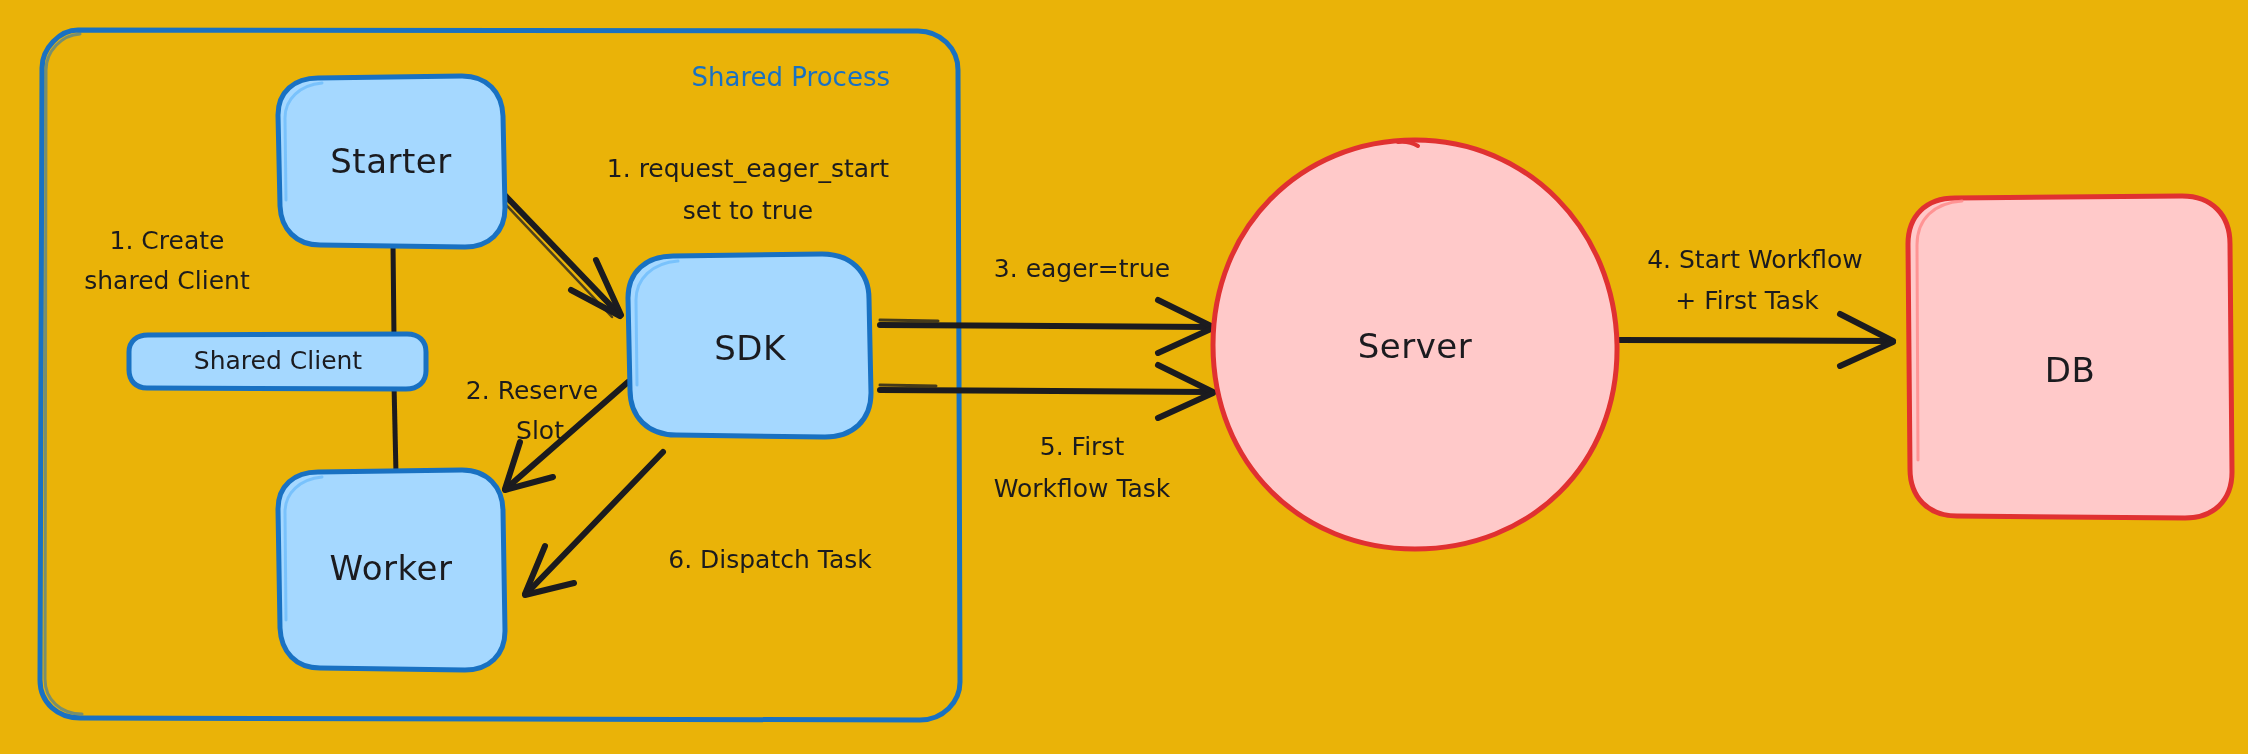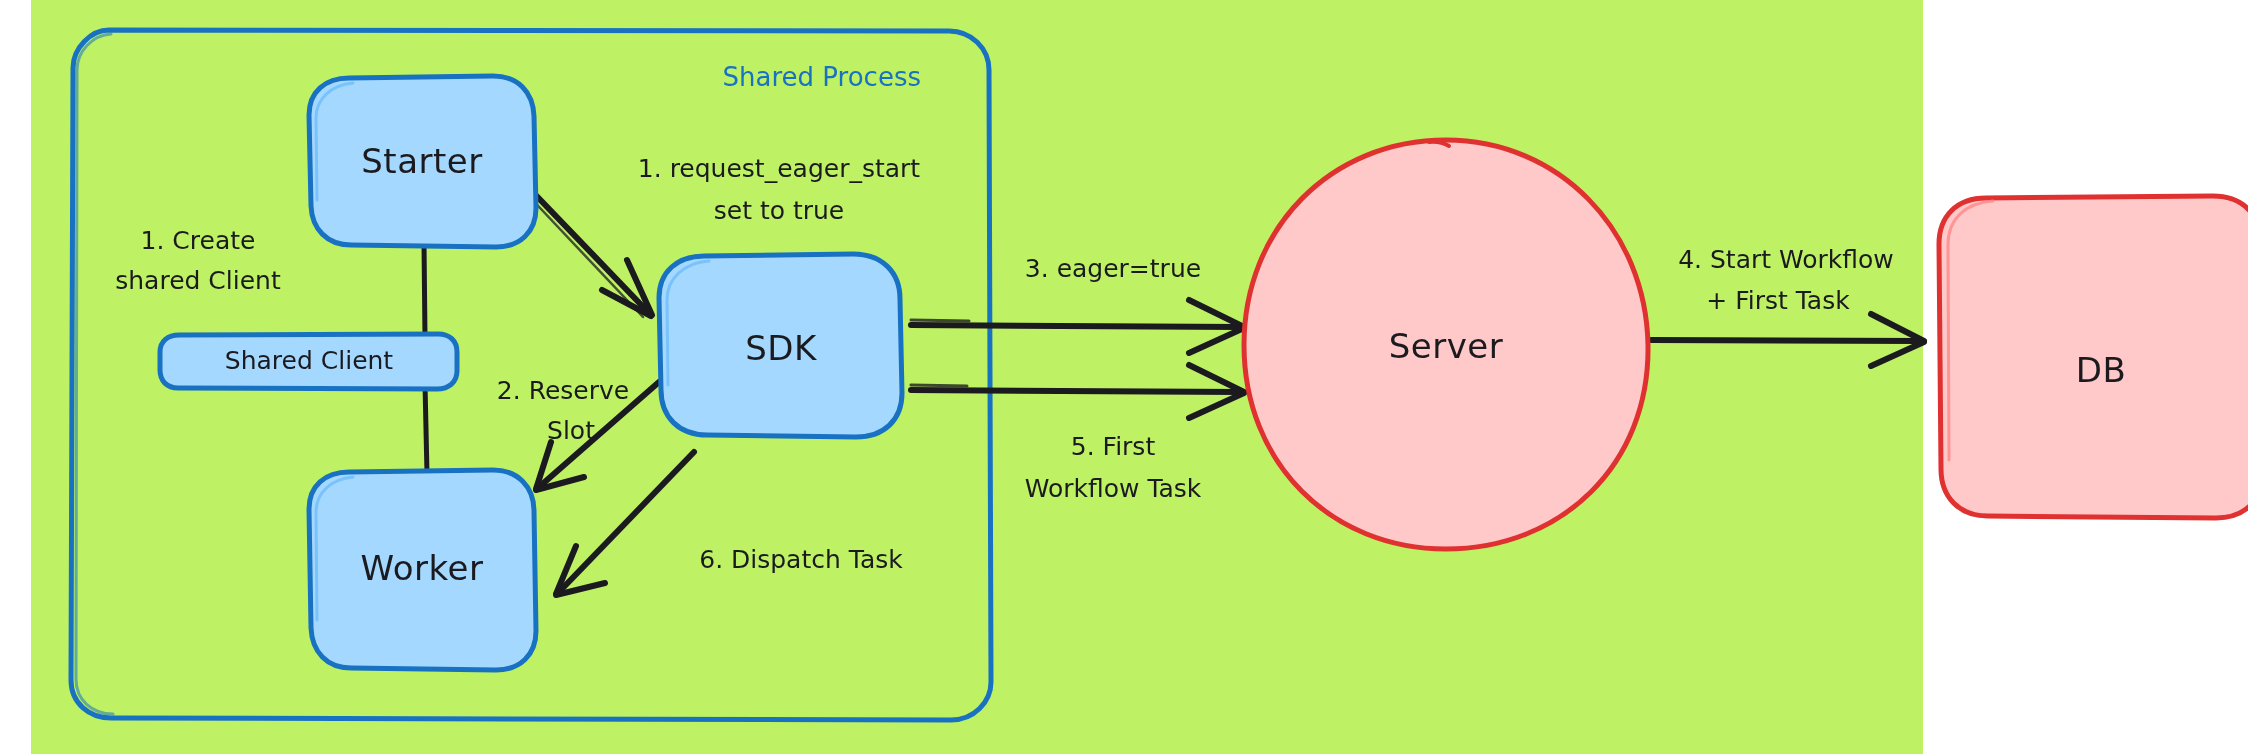--- a/index.html
+++ b/index.html
@@ -8,24 +8,23 @@
     background: #ffffff;
   }
   body {
     width: 2248px;
     height: 754px;
     font-family: "DejaVu Sans", sans-serif;
     overflow: hidden;
   }
   #stage {
     position: relative;
-    width: 1892px;
+    width: 2248px;
     height: 754px;
-    background: #bef264;
-    margin-left: 31px;
+    background: #eab308;
   }
   svg.layer {
     position: absolute;
     left: 0;
     top: 0;
     width: 2248px;
     height: 754px;
   }
   text {
     font-family: "DejaVu Sans", sans-serif;

